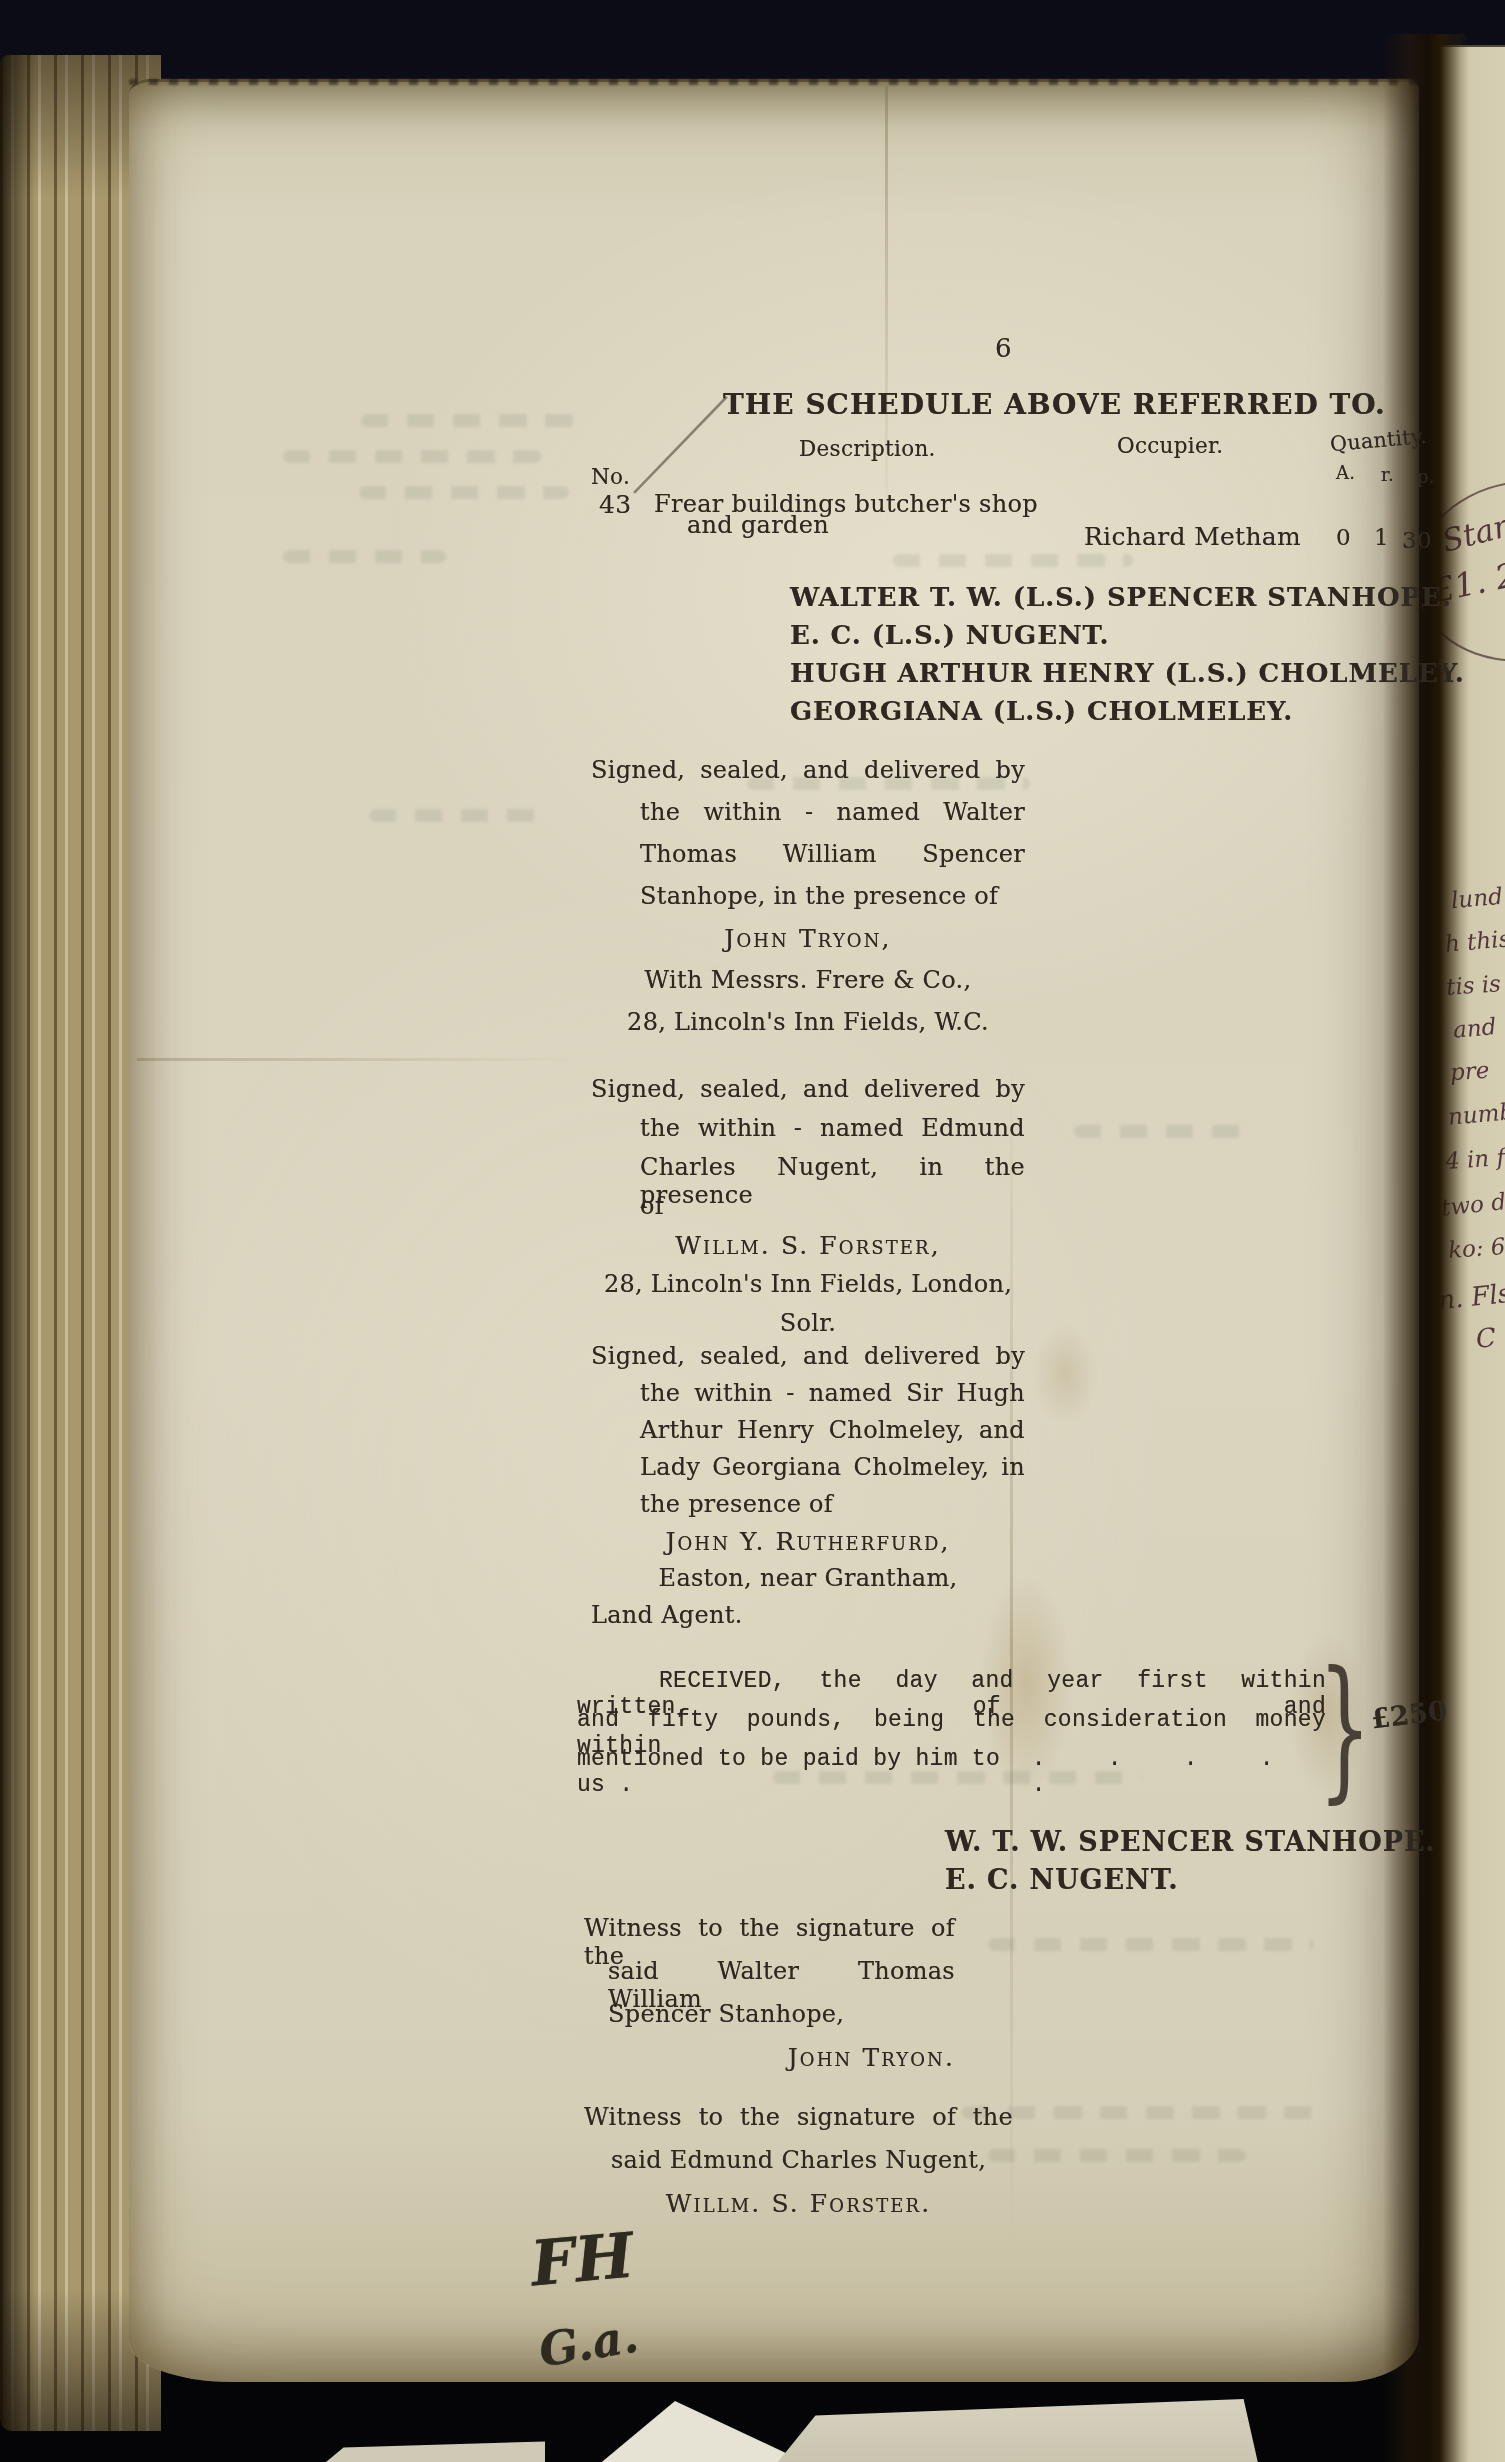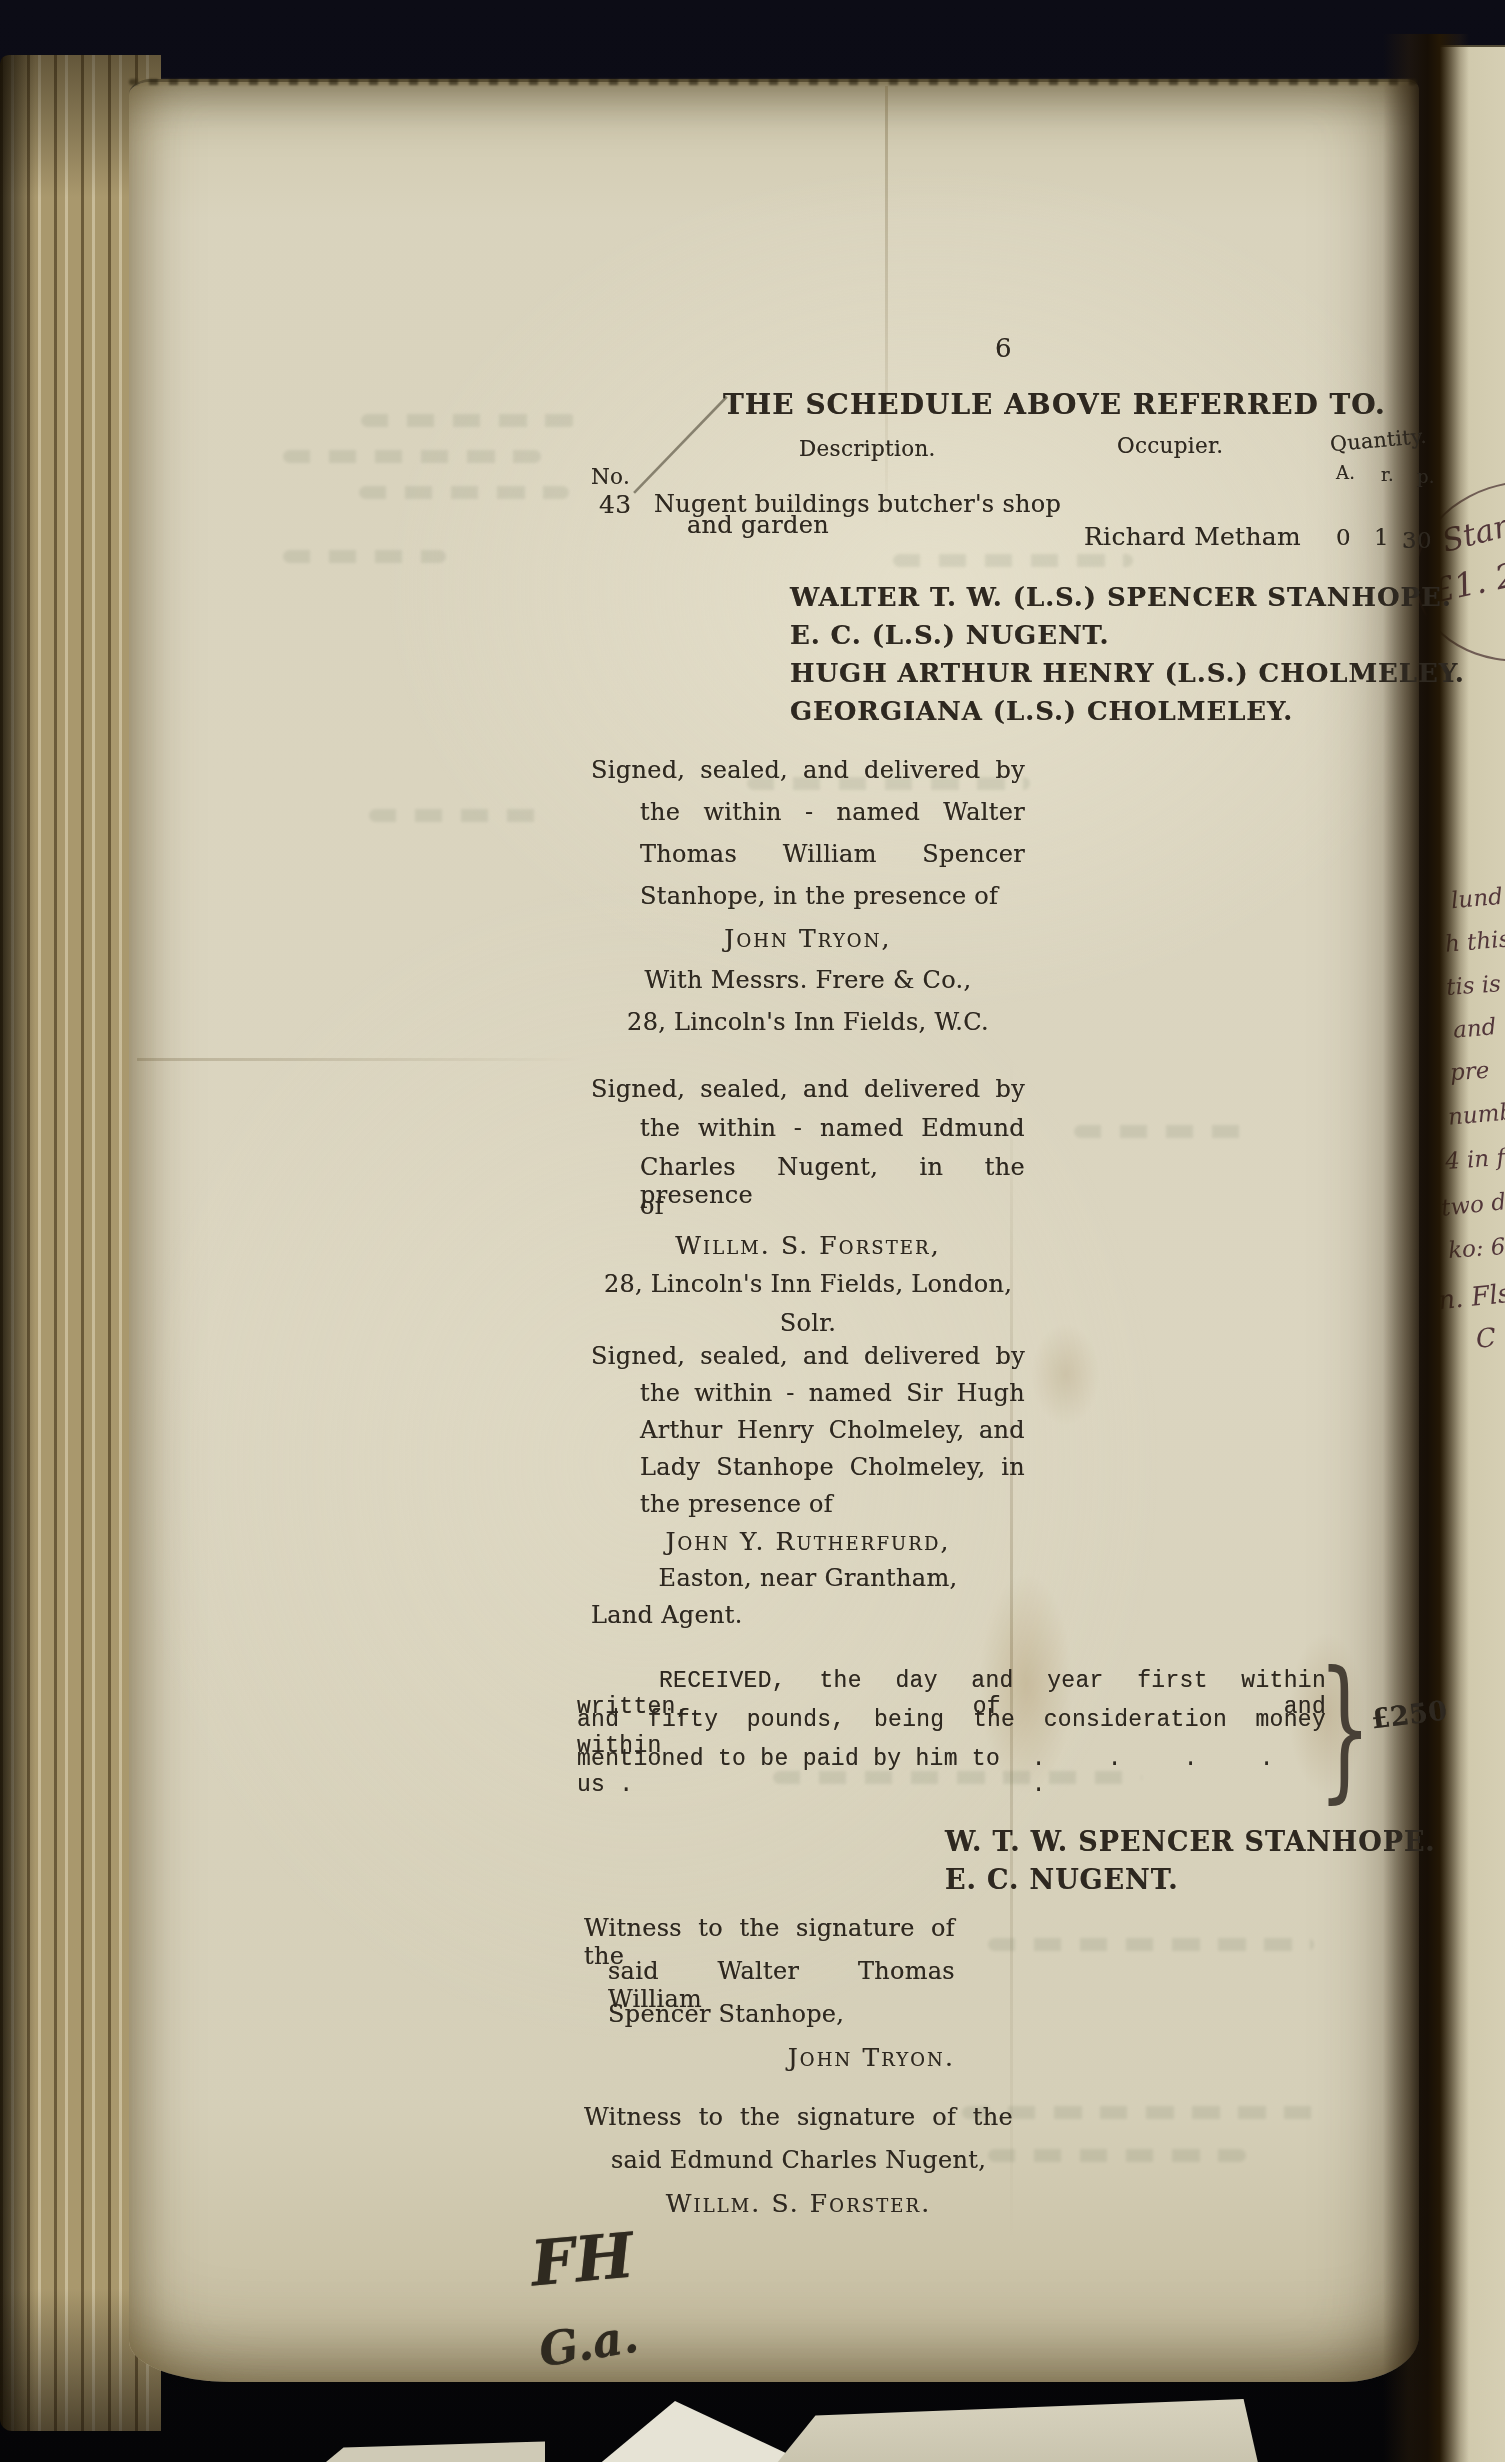--- a/index.html
+++ b/index.html
@@ -151,21 +151,21 @@
 
   <div class="t ink" style="left:591px;top:464px;font-size:21.5px;">No.</div>
   <div class="t ink" style="left:799px;top:436px;font-size:21.5px;">Description.</div>
   <div class="t ink" style="left:1117px;top:433px;font-size:21.5px;">Occupier.</div>
   <div class="t ink" style="left:1330px;top:428px;font-size:20.6px;transform:rotate(-5deg);">Quantity.</div>
   <div class="t ink" style="left:1336px;top:462px;font-size:18px;">A.</div>
   <div class="t ink" style="left:1381px;top:464px;font-size:18px;">r.</div>
   <div class="t ink" style="left:1417px;top:466px;font-size:18px;">p.</div>
 
   <div class="t ink" style="left:599px;top:490px;font-size:25px;">43</div>
-  <div class="t ink" style="left:654px;top:490px;font-size:24px;">Nugent buildings butcher's shop</div>
+  <div class="t ink" style="left:654px;top:490px;font-size:24px;">Frear buildings butcher's shop</div>
   <div class="t ink" style="left:687px;top:511px;font-size:24px;">and garden</div>
   <div class="t ink" style="left:1084px;top:522px;font-size:25px;">Richard Metham</div>
   <div class="t ink" style="left:1336px;top:524px;font-size:23px;">0</div>
   <div class="t ink" style="left:1374px;top:524px;font-size:23px;">1</div>
   <div class="t ink" style="left:1402px;top:527px;font-size:23px;">30</div>
 
   <div class="t ink caps-line" style="left:790px;top:582px;">WALTER T. W. (L.S.) SPENCER STANHOPE.</div>
   <div class="t ink caps-line" style="left:790px;top:620px;text-align:center;">E. C. (L.S.) NUGENT.</div>
   <div class="t ink caps-line" style="left:790px;top:658px;">HUGH ARTHUR HENRY (L.S.) CHOLMELEY.</div>
   <div class="t ink caps-line" style="left:790px;top:696px;">GEORGIANA (L.S.) CHOLMELEY.</div>
@@ -187,21 +187,21 @@
     <div class="line ind">of</div>
     <div class="line cline sc" style="font-size:25px;">Willm. S. Forster,</div>
     <div class="line cline">28, Lincoln's Inn Fields, London,</div>
     <div class="line cline">Solr.</div>
   </div>
 
   <div class="att b3 ink" style="left:591px;top:1342px;">
     <div class="line jl">Signed, sealed, and delivered by</div>
     <div class="line jl ind" style="width:385px;">the within - named Sir Hugh</div>
     <div class="line jl ind" style="width:385px;">Arthur Henry Cholmeley, and</div>
-    <div class="line jl ind" style="width:385px;">Lady Stanhope Cholmeley, in</div>
+    <div class="line jl ind" style="width:385px;">Lady Georgiana Cholmeley, in</div>
     <div class="line ind">the presence of</div>
     <div class="line cline sc" style="font-size:25px;">John Y. Rutherfurd,</div>
     <div class="line cline">Easton, near Grantham,</div>
     <div class="line cline right">Land Agent.</div>
   </div>
 
   <div class="receipt ink">
     <div class="line jl first">RECEIVED, the day and year first within written, of and</div>
     <div class="line jl">and fifty pounds, being the consideration money within</div>
     <div class="line last">

